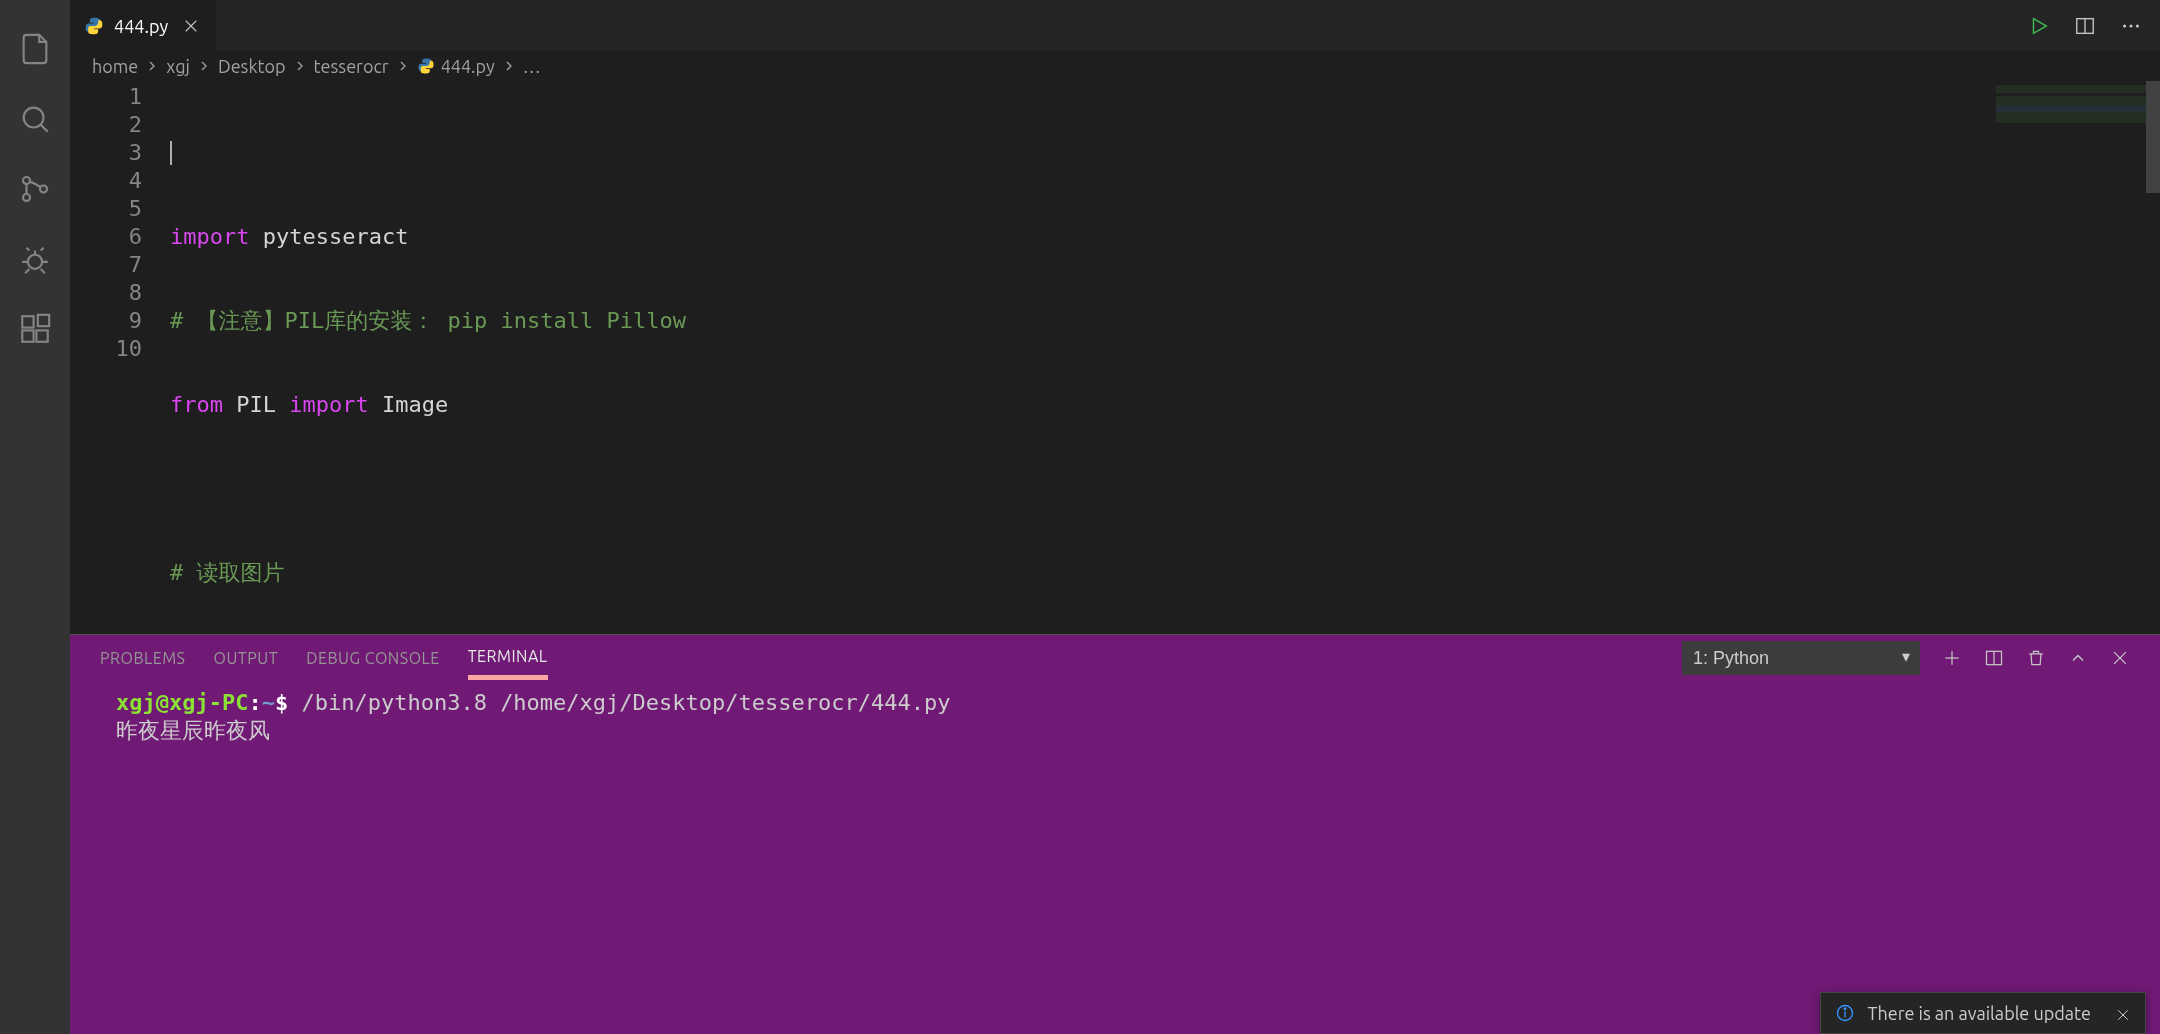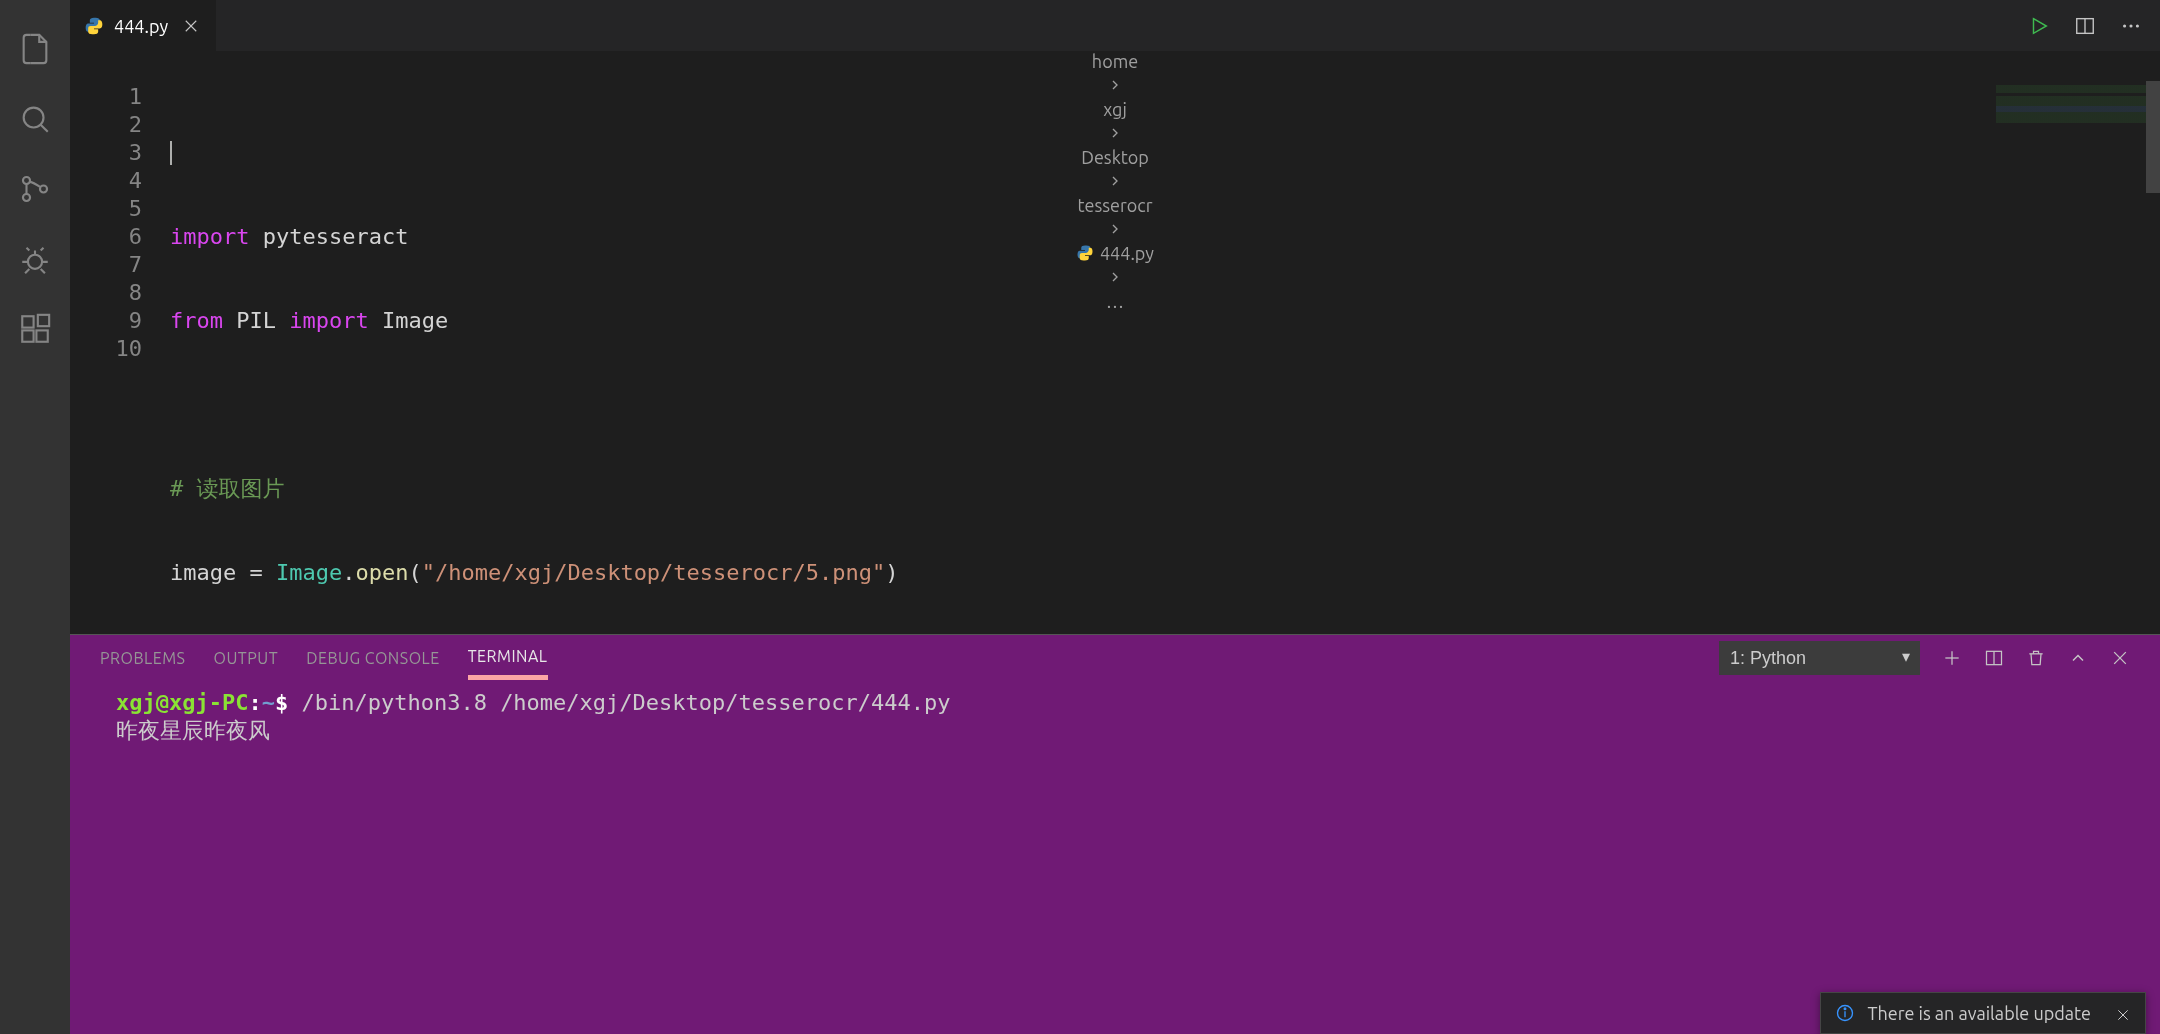--- a/index.html
+++ b/index.html
@@ -66,21 +66,20 @@
   .tab-actions .act svg { width: 22px; height: 22px; display: block; }
   .tab-actions .run svg { color: #3fb950; }
   .breadcrumbs {
     height: 30px;
     display: flex;
     align-items: center;
     gap: 6px;
     padding: 0 22px;
     color: #a0a0a0;
     font-size: 18px;
-    flex-direction: column;
   }
   .breadcrumbs .sep svg { width: 16px; height: 16px; display:block; color:#a0a0a0; }
   .breadcrumbs .seg { display: flex; align-items: center; gap: 6px; }
   .breadcrumbs .file-icon svg { width: 18px; height: 18px; display:block; }
   .editor {
     flex: 1;
     display: flex;
     position: relative;
     min-height: 0;
   }
@@ -139,21 +138,21 @@
     color: #969696;
     font-size: 16px;
   }
   .panel-tab { letter-spacing: .5px; cursor:pointer; padding-bottom:10px; margin-top:10px;}
   .panel-tab.active { color: #e7e7e7; border-bottom: 5px solid #fca5a5; }
   .panel-right{
     margin-left:auto;display:flex;align-items:center;gap:22px;color:#c5c5c5;
   }
   .panel-right select{
     background:#3c3c3c;color:#cccccc;border:1px solid #3c3c3c;
-    font-size:18px;padding:6px 40px 6px 10px;width:201px;
+    font-size:18px;padding:6px 40px 6px 10px;width:238px;
     appearance:none;
   }
   .select-wrap{position:relative;}
   .select-wrap:after{
     content:'▾';position:absolute;right:10px;top:6px;color:#cccccc;pointer-events:none;font-size:16px;
   }
   .panel-right .picon svg{width:20px;height:20px;display:block;}
   .terminal-body{
     flex:1;
     font-family:"Consolas","Droid Sans Mono",monospace;
@@ -323,20 +322,21 @@
         <div>5</div>
         <div>6</div>
       <div>7</div>
         <div>8</div>
         <div>9</div>
       <div>10</div>
     </div>
     <div class="code">
       <div class="line"><span class="cursor-mark"></span></div>
       <div class="line"><span class="kw">import</span><span class="pun"> pytesseract</span></div>
+      <div class="line"><span class="cmt"># 【注意】PIL库的安装： pip install Pillow</span></div>
       <div class="line"><span class="kw">from</span><span class="pun"> PIL </span><span class="kw">import</span><span class="pun"> Image</span></div>
       <div class="line"></div>
       <div class="line"><span class="cmt"># 读取图片</span></div>
       <div class="line"><span class="pun">image </span><span class="pun">= </span><span class="cls">Image</span><span class="pun">.</span><span class="fn">open</span><span class="pun">(</span><span class="str">"/home/xgj/Desktop/tesserocr/5.png"</span><span class="pun">)</span></div>
       <div class="line"><span class="cmt"># 识别图片</span></div>
       <div class="line"><span class="pun">a</span><span class="pun">=</span><span class="pun">pytesseract</span><span class="pun">.</span><span class="fn">image_to_string</span><span class="pun">(</span><span class="id">image</span><span class="pun">, </span><span class="param">config</span><span class="pun">=</span><span class="str">"-psm 7"</span><span class="pun">,</span><span class="param">lang</span><span class="pun">=</span><span class="str">'chi_sim'</span><span class="pun">)</span></div>
       <div class="line"></div>
     </div>
     <div class="minimap"></div>
     <div class="scrollbar-v"></div>

